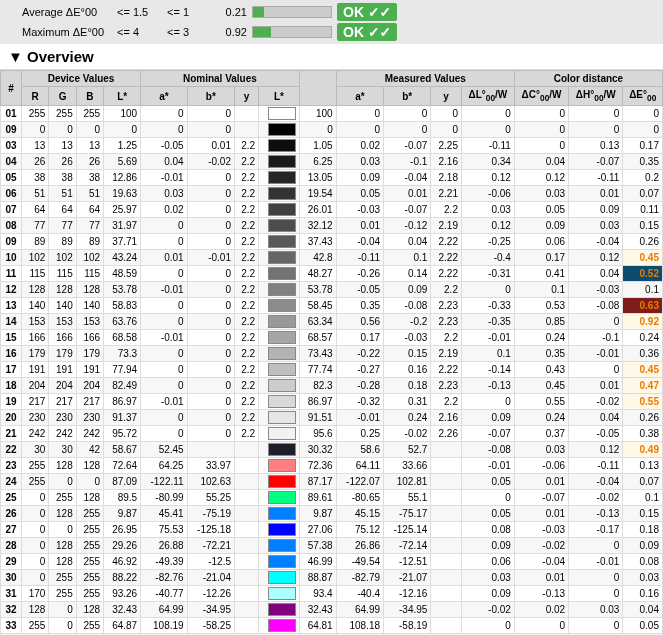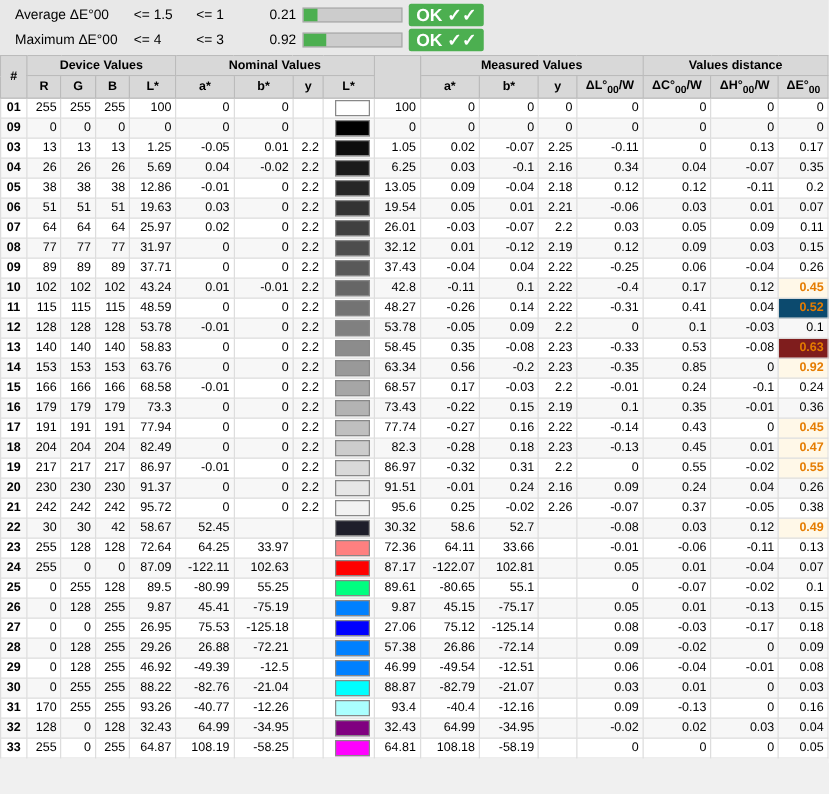--- a/index.html
+++ b/index.html
@@ -96,21 +96,21 @@
     .bar-fill {
       height: 100%;
       background: #4caf50;
     }
   </style>
 </head>
 <body>
 
 <div>
 
-  <div class="hbar-container" style="flex-direction:column; gap:2px; padding:3px 12px;">
+  <div class="hbar-container" style="flex-direction:column; gap:2px; padding:3px 22px;">
     <div class="hbar-row">
       <span class="hbar-label">Average ΔE°00</span>
       <span class="hbar-crit">&lt;= 1.5</span>
       <span class="hbar-crit">&lt;= 1</span>
       <span class="hbar-val">0.21</span>
       <div class="bar-wrap" style="max-width:80px;">
         <div class="bar-fill" style="width:14%;"></div>
       </div>
       <span class="ok-badge">OK ✓✓</span>
     </div>
@@ -120,32 +120,33 @@
       <span class="hbar-crit">&lt;= 3</span>
       <span class="hbar-val">0.92</span>
       <div class="bar-wrap" style="max-width:80px;">
         <div class="bar-fill" style="width:23%;"></div>
       </div>
       <span class="ok-badge">OK ✓✓</span>
     </div>
   </div>
 
 
+  <div class="overview-title">▼ Overview</div>
 </div>
 
 <div style="overflow-x:auto; background:white;">
   <table class="main-table">
     <thead>
       <tr>
         <th rowspan="2">#</th>
         <th colspan="4" class="header-group">Device Values</th>
         <th colspan="4" class="header-group">Nominal Values</th>
         <th rowspan="2"></th>
         <th colspan="4" class="header-group">Measured Values</th>
-        <th colspan="5" class="header-group">Values distance</th>
+        <th colspan="5" class="header-group">Color distance</th>
       </tr>
       <tr>
         <th>R</th>
         <th>G</th>
         <th>B</th>
         <th>L*</th>
         <th>a*</th>
         <th>b*</th>
         <th>y</th>
         <th>L*</th>

